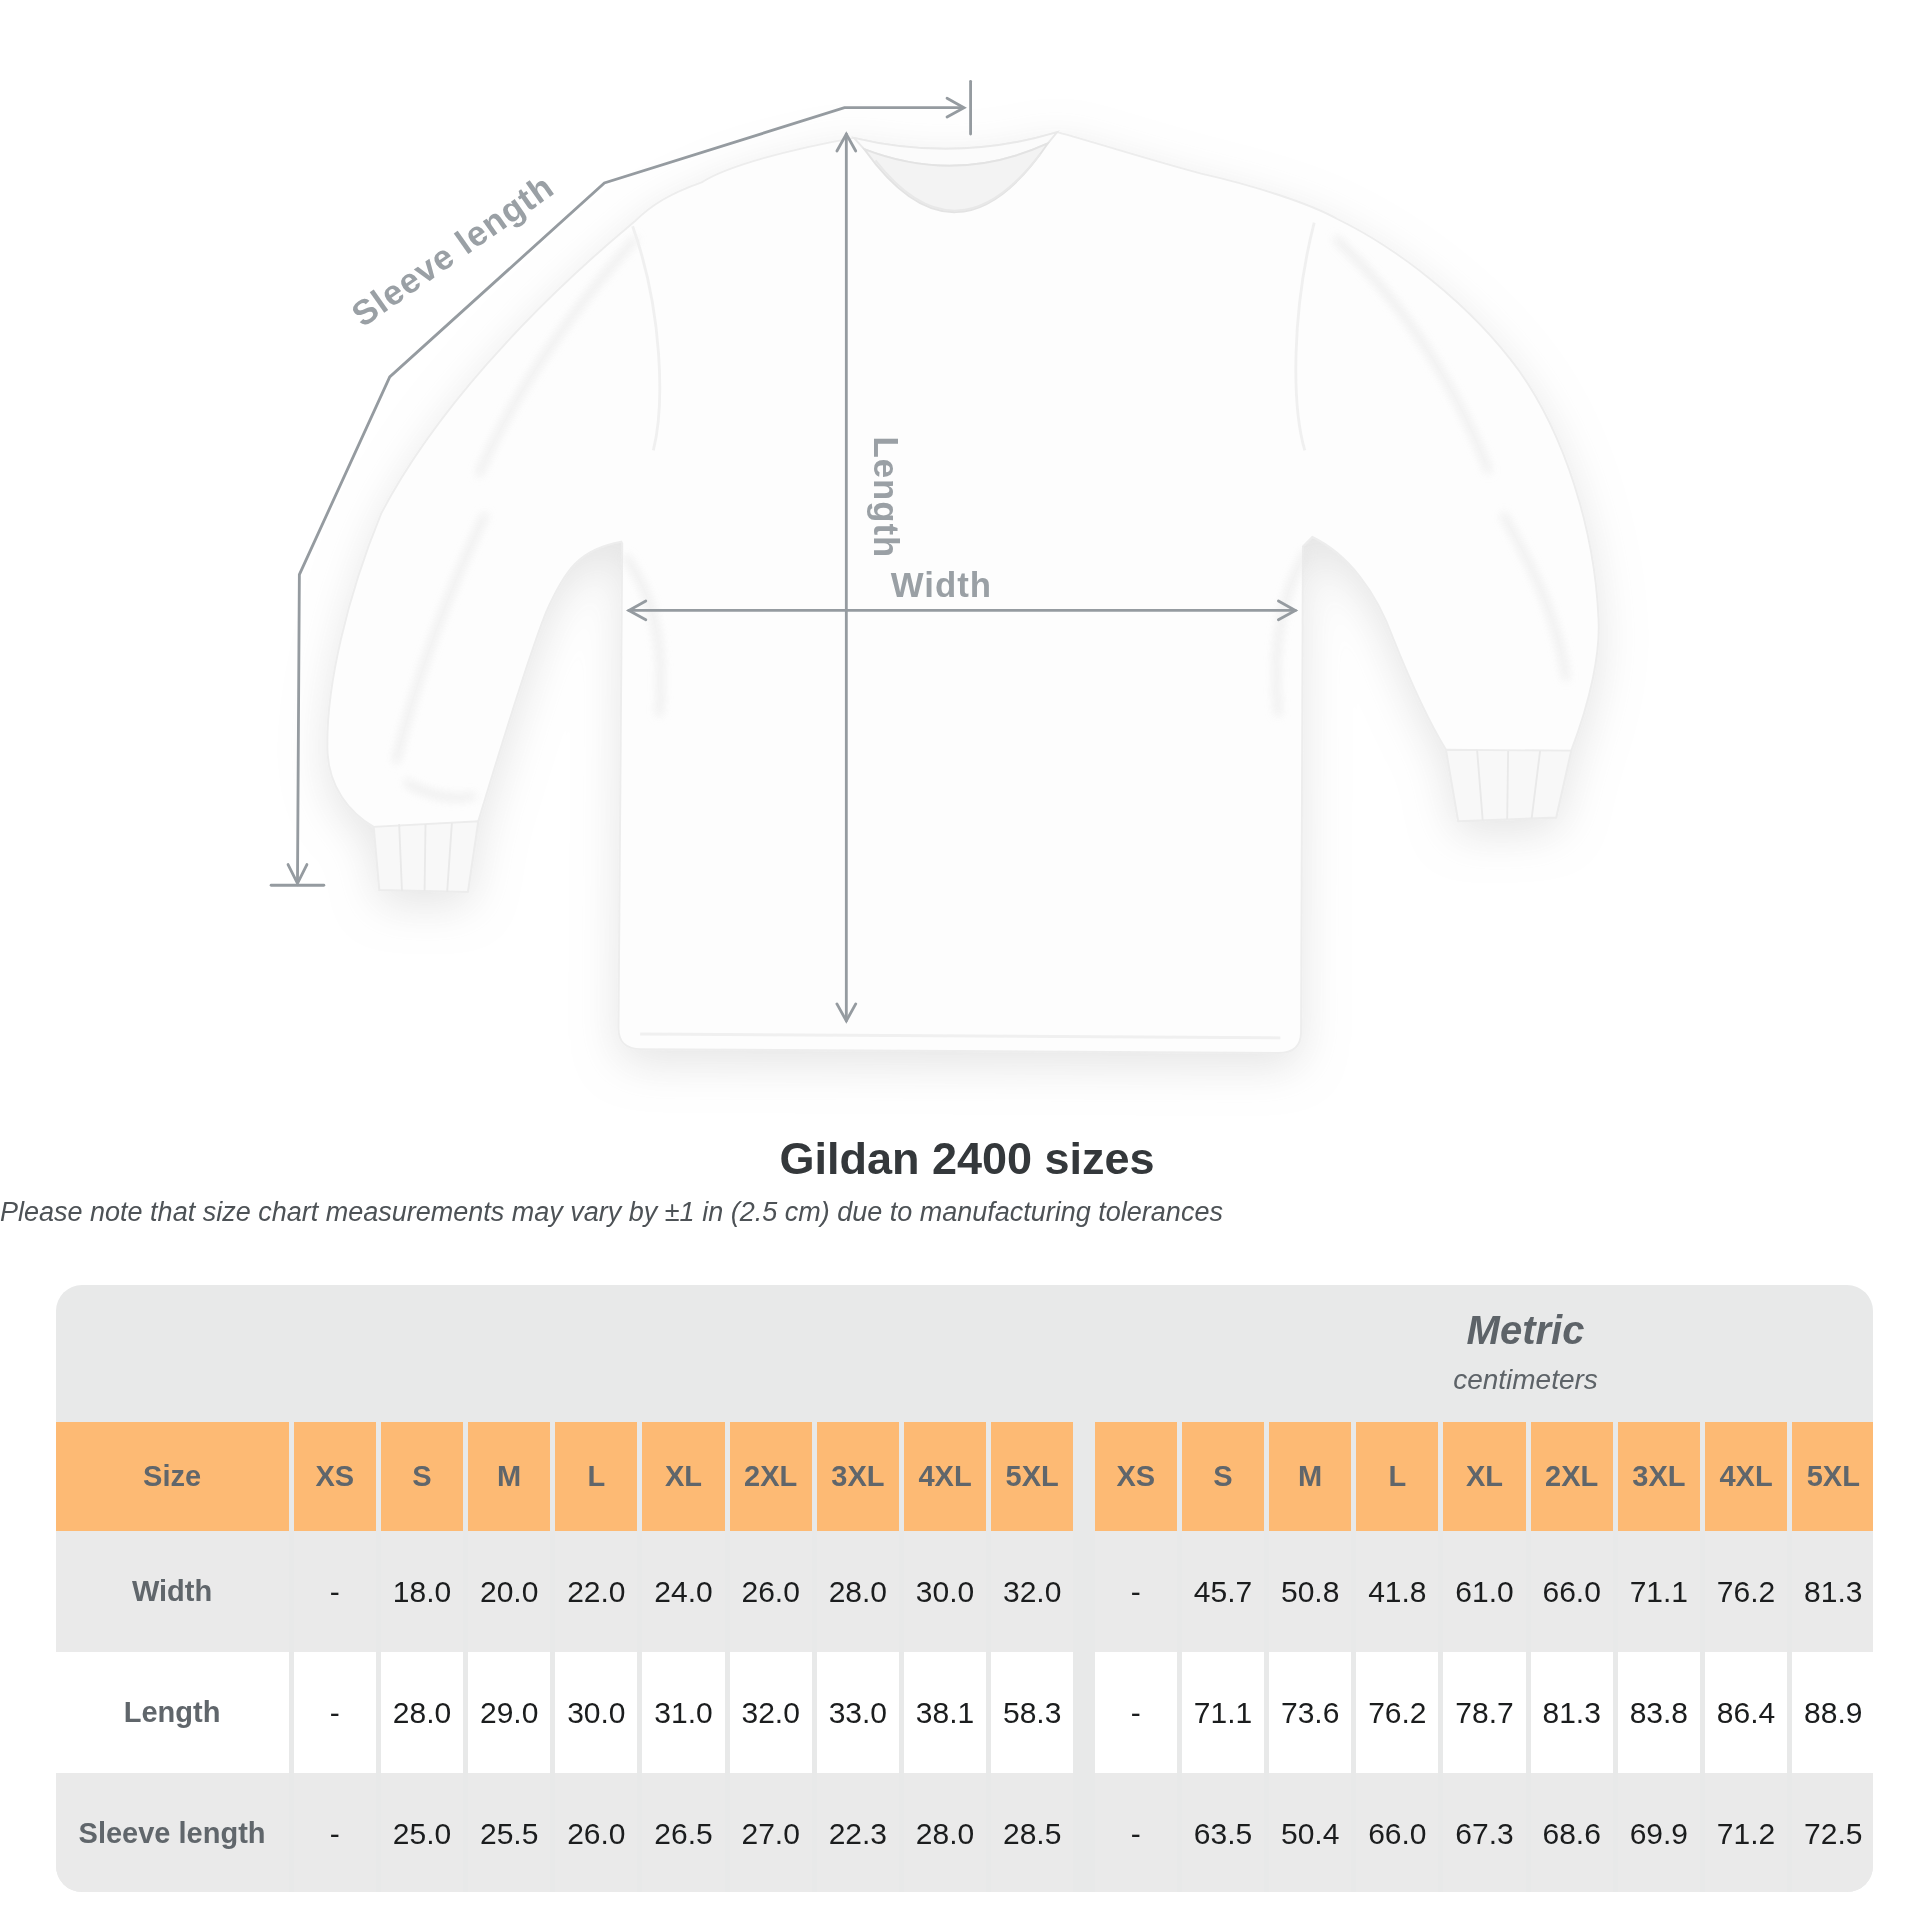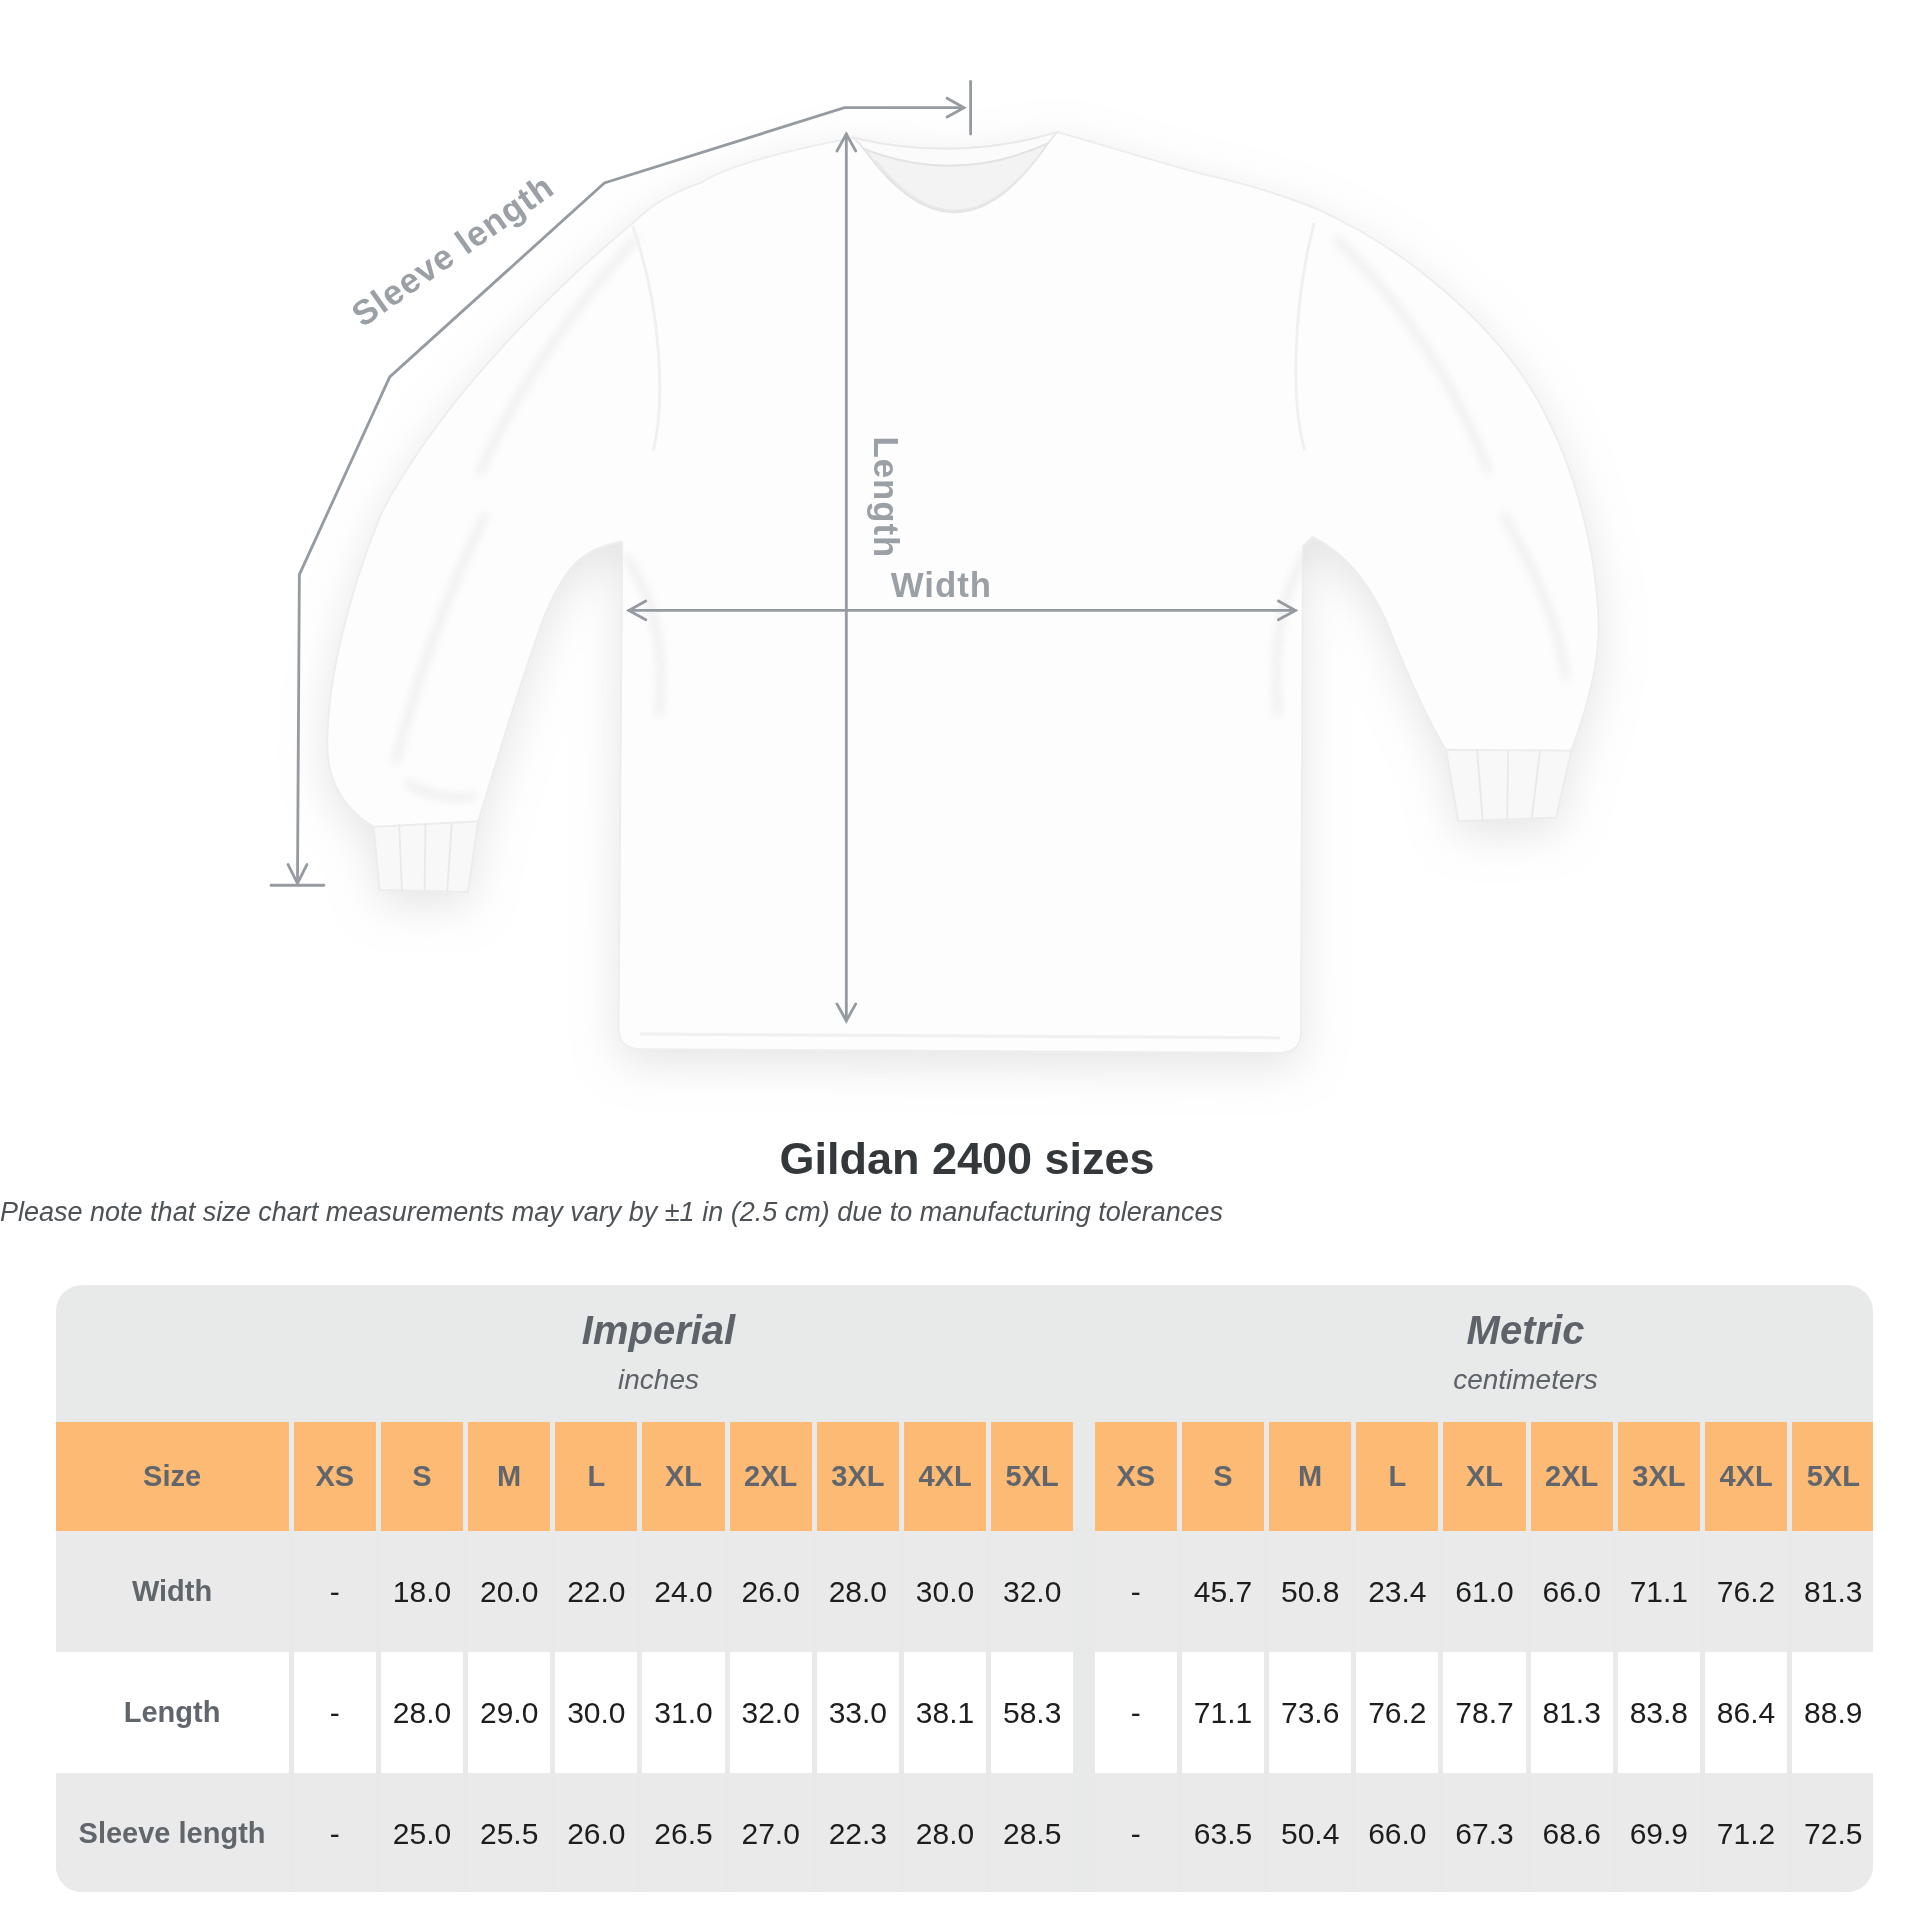--- a/index.html
+++ b/index.html
@@ -129,24 +129,20 @@
     </g>
     <text class="mlabel" transform="translate(488,276) rotate(-35)" text-anchor="middle">Sleeve length</text>
     <text class="mlabel" transform="translate(928,528) rotate(90)" text-anchor="middle">Length</text>
     <text class="mlabel" x="1000" y="634" text-anchor="middle">Width</text>
   </svg>
 
   <div class="chart-title">Gildan 2400 sizes</div>
   <div class="chart-subtitle">Please note that size chart measurements may vary by ±1 in (2.5 cm) due to manufacturing tolerances</div>
 
   <div class="table-wrap">
-    <div class="grp-block grp-imperial">
-      <div class="grp-name">Imperial</div>
-      <div class="grp-unit">inches</div>
-    </div>
     <div class="grp-block grp-metric">
       <div class="grp-name">Metric</div>
       <div class="grp-unit">centimeters</div>
     </div>
 
     <table class="size-table">
       <colgroup>
         <col class="c-label">
         <col class="c-data">
           <col class="c-data">
@@ -201,21 +197,21 @@
           <td>22.0</td>
           <td>24.0</td>
           <td>26.0</td>
           <td>28.0</td>
           <td>30.0</td>
           <td>32.0</td>
           <td class="gapcell"></td>
           <td>-</td>
           <td>45.7</td>
           <td>50.8</td>
-          <td>23.4</td>
+          <td>41.8</td>
           <td>61.0</td>
           <td>66.0</td>
           <td>71.1</td>
           <td>76.2</td>
           <td>81.3</td>
         </tr>
         <tr>
           <th class="lbl">Length</th>
           <td>-</td>
           <td>28.0</td>

